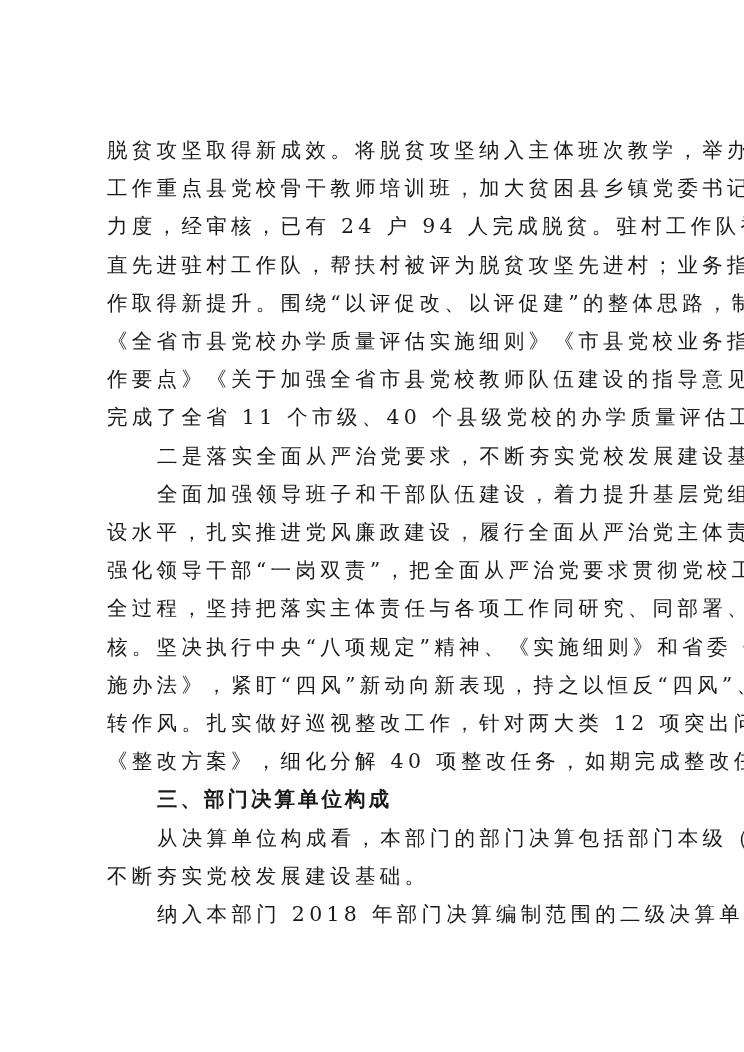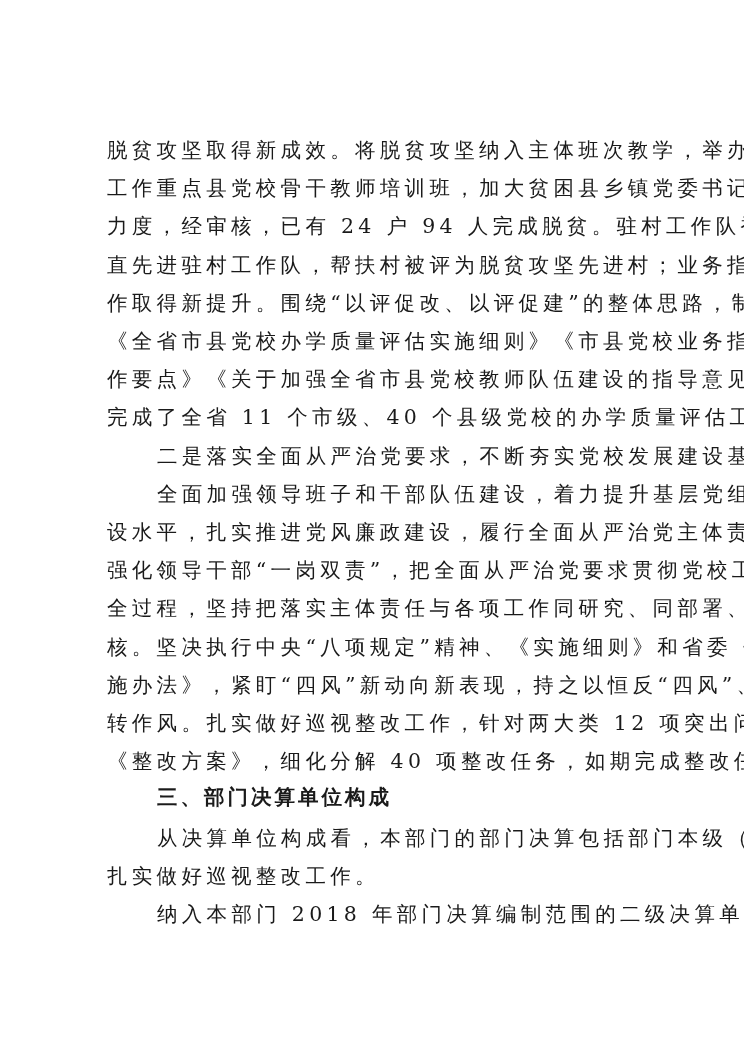--- a/index.html
+++ b/index.html
@@ -28,21 +28,21 @@
       letter-spacing: 4.3px;
       text-align: justify;
       text-align-last: left;
       word-break: break-all;
     }
     .indent {
       text-indent: 50px;
     }
     .heading {
       font-weight: bold;
-      font-family: Liberation Mono, monospace;
+      font-family: Liberation Sans, sans-serif;
       letter-spacing: 3px;
     }
     .line {
       display: block;
       white-space: nowrap;
     }
   </style>
 </head>
 <body>
 
@@ -73,20 +73,20 @@
     <span class="line">转作风。扎实做好巡视整改工作，针对两大类 12 项突出问题制定</span>
     <span class="line">《整改方案》，细化分解 40 项整改任务，如期完成整改任务。</span>
   </p>
 
   <p class="para heading">
     <span class="line" style="padding-left:50px">三、部门决算单位构成</span>
   </p>
 
   <p class="para">
     <span class="line" style="padding-left:50px">从决算单位构成看，本部门的部门决算包括部门本级（机关）</span>
-    <span class="line">扎实做好巡视整改工作。</span>
+    <span class="line">不断夯实党校发展建设基础。</span>
   </p>
 
   <p class="para">
     <span class="line" style="padding-left:50px">纳入本部门 2018 年部门决算编制范围的二级决算单位共有 2</span>
   </p>
 
 </div>
 
 </body></html>

